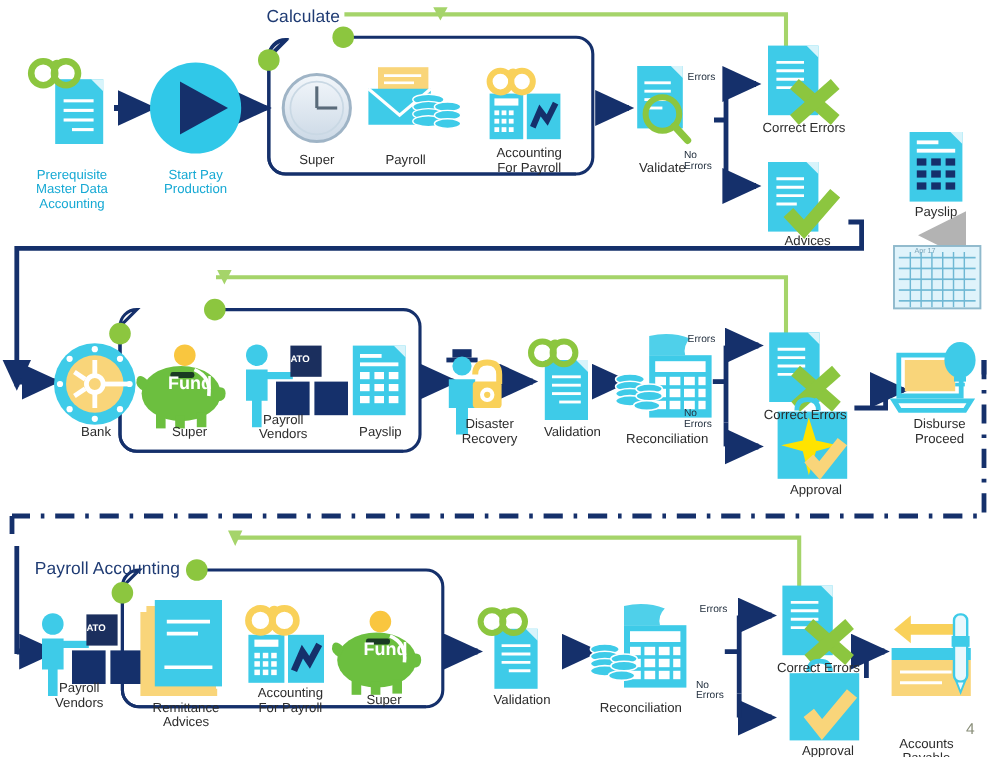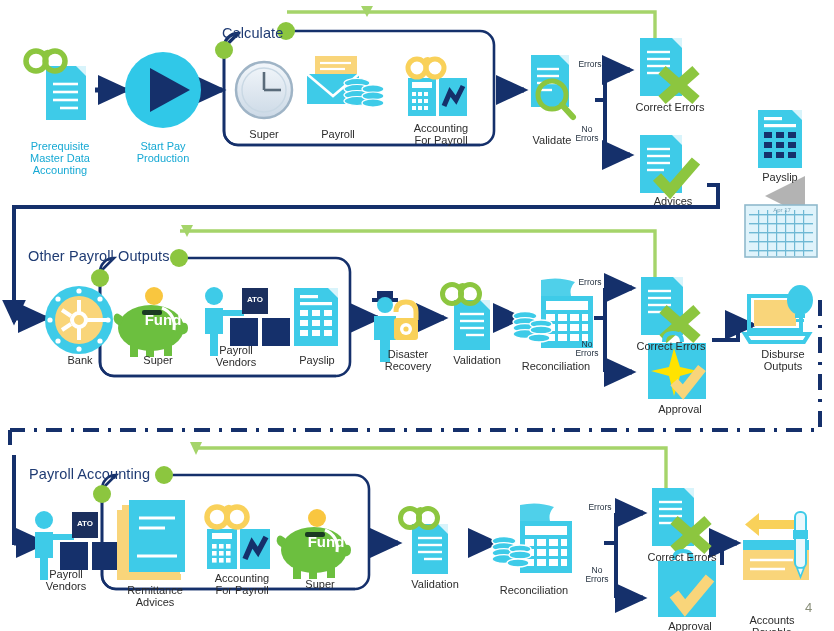--- a/index.html
+++ b/index.html
@@ -5,21 +5,21 @@
   html,body{margin:0;padding:0;background:#ffffff;}
   body{width:834px;height:631px;overflow:hidden;
        font-family:"Liberation Sans","DejaVu Sans",sans-serif;}
   #stage{position:relative;width:834px;height:631px;}
   svg#canvas{position:absolute;left:0;top:0;width:834px;height:631px;}
   .lbl{position:absolute;text-align:center;color:#1d2f5e;font-size:11px;line-height:12px;
        white-space:pre-line;pointer-events:none;}
   .lbl.dark{color:#2c2c2c;}
   .lbl.cy{color:#16a9d4;}
   .phase{position:absolute;color:#1f3b73;font-size:14.5px;letter-spacing:.1px;}
-  .tiny{position:absolute;color:#23303f;font-size:8.5px;line-height:9px;text-align:center;}
+  .tiny{position:absolute;color:#23303f;font-size:8.5px;line-height:9px;text-align:left;}
   .pageno{position:absolute;color:#8a8f7a;font-size:13px;}
 </style>
 </head>
 <body>
 
 <div id="stage">
 
 <svg id="canvas" viewBox="0 0 834 631">
   <defs>
     <marker id="navyArrow" markerWidth="7" markerHeight="7" refX="5.6" refY="3" orient="auto">
@@ -545,21 +545,21 @@
       <line x1="13" y1="48" x2="56" y2="48"></line>
           <line x1="13" y1="57" x2="48" y2="57"></line>
     </g>
     <rect x="58" y="0" width="11" height="56" rx="5" fill="#e9f8fd" stroke="#3ecbe8" stroke-width="2"></rect>
     <rect x="56" y="18" width="15" height="9" fill="#3ecbe8"></rect>
     <path d="M60,56 l3.5,9 l3.5,-9 z" fill="#e9f8fd" stroke="#3ecbe8" stroke-width="1.6"></path>
   </g>
 
 </svg>
 
-<div class="phase" style="left:222px;top:25px;">Calculate</div>
+<div class="phase" style="left:222px;top:6px;">Calculate</div>
 
 <div class="lbl cy" style="left:12px;top:140px;width:96px;">Prerequisite
 Master Data
 Accounting</div>
 <div class="lbl cy" style="left:119px;top:140px;width:88px;">Start Pay
 Production</div>
 <div class="lbl dark" style="left:228px;top:128px;width:72px;">Super</div>
 <div class="lbl dark" style="left:298px;top:128px;width:80px;">Payroll</div>
 <div class="lbl dark" style="left:396px;top:122px;width:90px;">Accounting
 For Payroll</div>
@@ -567,35 +567,34 @@
 <div class="lbl dark" style="left:620px;top:101px;width:100px;">Correct Errors</div>
 <div class="lbl dark" style="left:634px;top:195px;width:78px;">Advices</div>
 <div class="lbl dark" style="left:746px;top:171px;width:68px;">Payslip</div>
 
 <div class="tiny" style="left:573px;top:60px;width:34px;">Errors</div>
 <div class="tiny" style="left:570px;top:125px;width:34px;white-space:pre-line;">No
 Errors</div>
 
 <div class="tiny" style="left:762px;top:206px;width:40px;color:#7ba4b8;font-size:6px;">Apr 17</div>
 
-<div class="phase" style="left:28px;top:248px;">Other Payroll Outputs</div>
 
 <div class="lbl dark" style="left:47px;top:354px;width:66px;">Bank</div>
 <div class="lbl dark" style="left:124px;top:354px;width:68px;">Super</div>
 <div class="lbl dark" style="left:200px;top:344px;width:72px;">Payroll
 Vendors</div>
 <div class="lbl dark" style="left:286px;top:354px;width:62px;">Payslip</div>
 <div class="lbl dark" style="left:372px;top:348px;width:72px;">Disaster
 Recovery</div>
 <div class="lbl dark" style="left:438px;top:354px;width:78px;">Validation</div>
 <div class="lbl dark" style="left:505px;top:360px;width:102px;">Reconciliation</div>
 <div class="lbl dark" style="left:621px;top:340px;width:100px;">Correct Errors</div>
 <div class="lbl dark" style="left:640px;top:403px;width:80px;">Approval</div>
 <div class="lbl dark" style="left:744px;top:348px;width:78px;">Disburse
-Outputs</div>
+Proceed</div>
 
 <div class="tiny" style="left:573px;top:278px;width:34px;">Errors</div>
 <div class="tiny" style="left:570px;top:340px;width:34px;white-space:pre-line;">No
 Errors</div>
 
 <div class="tiny" style="left:242px;top:295px;width:26px;color:#ffffff;font-size:8px;font-weight:bold;">ATO</div>
 <div class="tiny" style="left:140px;top:315px;width:46px;color:#ffffff;font-size:15px;font-weight:bold;">Fund</div>
 
 <div class="phase" style="left:29px;top:466px;">Payroll Accounting</div>
 

